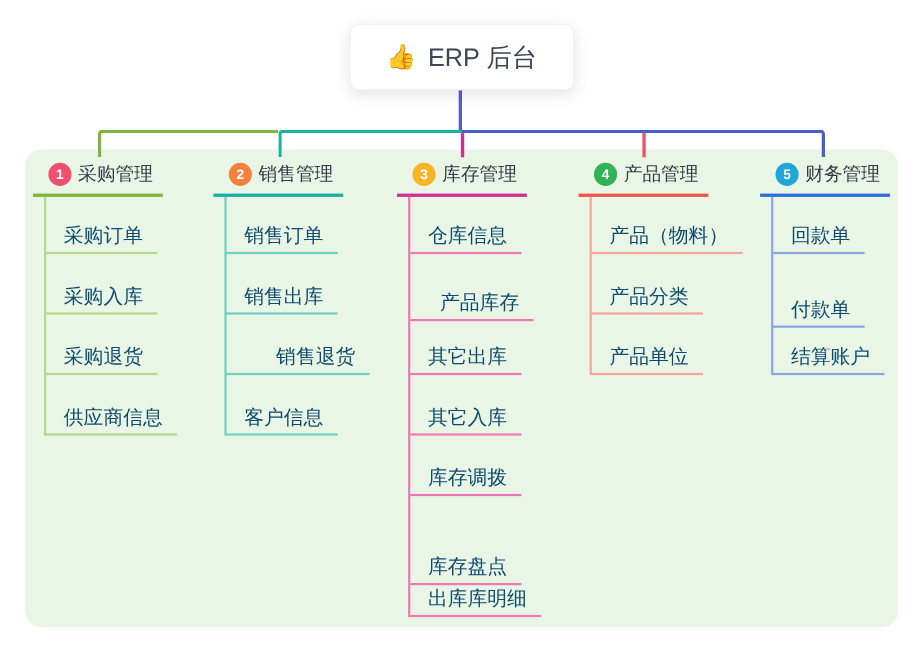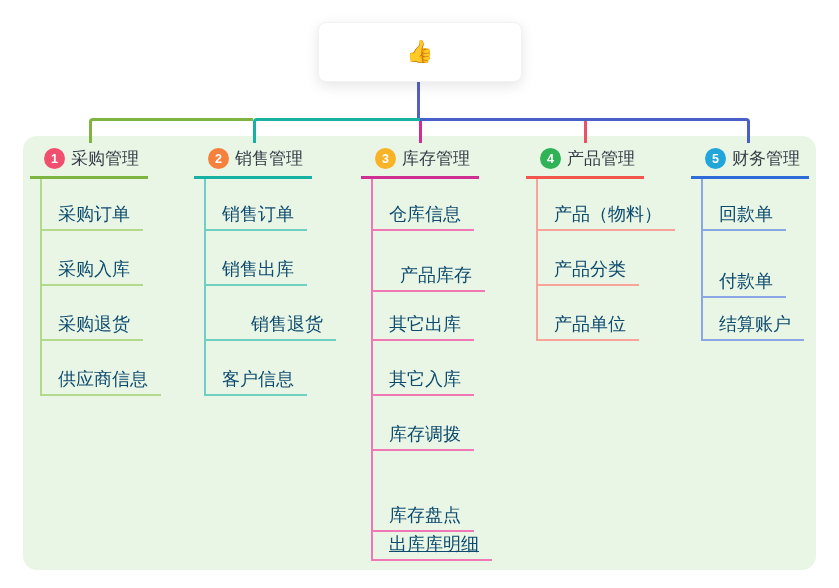--- a/index.html
+++ b/index.html
@@ -44,20 +44,21 @@
   <div id="connectors">
       <div class="line" style="left: 417px; top: 82px; width: 3px; height: 39px; background: rgb(85, 97, 193);"></div>
       <div class="lshape" style="left: 89px; width: 164px; border-top: 3px solid rgb(125, 181, 64); border-left: 3px solid rgb(125, 181, 64); border-top-left-radius: 4px;"></div>
       <div class="lshape" style="left: 253px; width: 167px; border-top: 3px solid rgb(23, 178, 163); border-left: 3px solid rgb(23, 178, 163); border-top-left-radius: 4px;"></div>
       <div class="lshape" style="left: 420px; width: 330px; border-top: 3px solid rgb(74, 95, 201); border-right: 3px solid rgb(74, 95, 201); border-top-right-radius: 4px;"></div>
       <div class="line" style="left: 419px; top: 121px; width: 3px; height: 22px; background: rgb(207, 46, 146);"></div>
       <div class="line" style="left: 584px; top: 121px; width: 3px; height: 22px; background: rgb(236, 81, 105);"></div>
     </div>
   <div class="root-card">
     <span class="emoji">👍</span>
+    <span>ERP 后台</span>
   </div>
   <div id="branches">
       <div class="bh" style="left: 30px; border-bottom-color: rgb(125, 181, 64);">
         <span class="badge" style="background: rgb(240, 80, 110);">1</span>
         <span>采购管理</span>
       </div>
       <div class="vline" style="left: 40px; top: 179px; height: 217px; background: rgb(179, 217, 139);"></div>
       <div class="child" style="left: 41px; top: 205px; border-bottom-color: rgb(179, 217, 139);">采购订单</div>
       <div class="child" style="left: 41px; top: 260px; border-bottom-color: rgb(179, 217, 139);">采购入库</div>
       <div class="child" style="left: 41px; top: 315px; border-bottom-color: rgb(179, 217, 139);">采购退货</div>
@@ -75,21 +76,21 @@
         <span class="badge" style="background: rgb(249, 179, 39);">3</span>
         <span>库存管理</span>
       </div>
       <div class="vline" style="left: 371px; top: 179px; height: 382px; background: rgb(240, 120, 181);"></div>
       <div class="child" style="left: 372px; top: 205px; border-bottom-color: rgb(240, 120, 181);">仓库信息</div>
       <div class="child" style="left: 372px; top: 266px; border-bottom-color: rgb(240, 120, 181); padding-left: 28px;">产品库存</div>
       <div class="child" style="left: 372px; top: 315px; border-bottom-color: rgb(240, 120, 181);">其它出库</div>
       <div class="child" style="left: 372px; top: 370px; border-bottom-color: rgb(240, 120, 181);">其它入库</div>
       <div class="child" style="left: 372px; top: 425px; border-bottom-color: rgb(240, 120, 181);">库存调拨</div>
       <div class="child" style="left: 372px; top: 506px; border-bottom-color: rgb(240, 120, 181);">库存盘点</div>
-      <div class="child" style="left: 372px; top: 535px; border-bottom-color: rgb(240, 120, 181); text-decoration: underline;">出库库明细</div>
+      <div class="child" style="left: 372px; top: 535px; border-bottom-color: rgb(240, 120, 181);">出库库明细</div>
       <div class="bh" style="left: 526px; border-bottom-color: rgb(240, 86, 76);">
         <span class="badge" style="background: rgb(48, 179, 86);">4</span>
         <span>产品管理</span>
       </div>
       <div class="vline" style="left: 536px; top: 179px; height: 162px; background: rgb(248, 164, 154);"></div>
       <div class="child" style="left: 537px; top: 205px; border-bottom-color: rgb(248, 164, 154);">产品（物料）</div>
       <div class="child" style="left: 537px; top: 260px; border-bottom-color: rgb(248, 164, 154);">产品分类</div>
       <div class="child" style="left: 537px; top: 315px; border-bottom-color: rgb(248, 164, 154);">产品单位</div>
       <div class="bh" style="left: 691px; border-bottom-color: rgb(45, 108, 217);">
         <span class="badge" style="background: rgb(34, 165, 217);">5</span>

